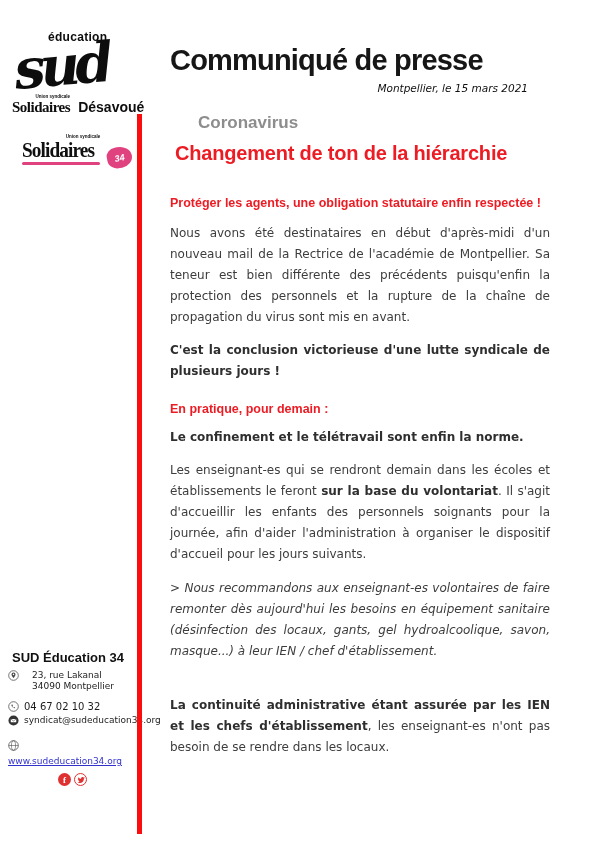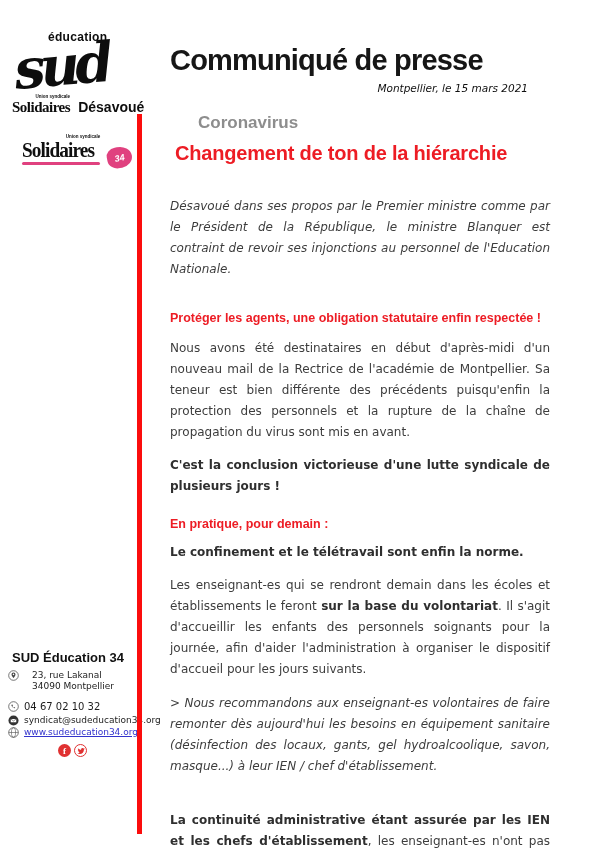--- a/index.html
+++ b/index.html
@@ -135,21 +135,21 @@
 
       <div class="c-row" style="margin-top:3px;">
         <svg class="ico" viewBox="0 0 24 24">
           <circle cx="12" cy="12" r="11" fill="#333"></circle>
           <rect x="6" y="8.5" width="12" height="7.5" rx="1" fill="#fff"></rect>
           <path d="M6.5 9l5.5 4 5.5-4" fill="none" stroke="#333" stroke-width="1.2"></path>
         </svg>
         <span>syndicat@sudeducation34.org</span>
       </div>
 
-      <div class="c-row" style="margin-top:1px;">
+      <div class="c-row" style="margin-top:14px;flex-direction:column;">
         <svg class="ico" viewBox="0 0 24 24">
           <circle cx="12" cy="12" r="10.5" fill="none" stroke="#444" stroke-width="1.6"></circle>
           <ellipse cx="12" cy="12" rx="4.5" ry="10.5" fill="none" stroke="#444" stroke-width="1.2"></ellipse>
           <line x1="1.5" y1="12" x2="22.5" y2="12" stroke="#444" stroke-width="1.2"></line>
         </svg>
         <a class="web-link">www.sudeducation34.org</a>
       </div>
 
       <div class="social">
         <span class="soc-fb">f</span>
@@ -164,21 +164,20 @@
 
   <div class="divider"></div>
 
   <main>
     <h1 class="title">Communiqué de presse</h1>
     <div class="dateline">Montpellier, le 15 mars 2021</div>
 
     <div class="kicker">Coronavirus</div>
     <h2 class="headline">Changement de ton de la hiérarchie</h2>
 
-    <p class="intro">Désavoué dans ses propos par le Premier ministre comme par le Président de la République, le ministre Blanquer est contraint de revoir ses injonctions au personnel de l'Education Nationale.</p>
 
     <h4 class="red-h">Protéger les agents, une obligation statutaire enfin respectée !</h4>
     <p>Nous avons été destinataires en début d'après-midi d'un nouveau mail de la Rectrice de l'académie de Montpellier. Sa teneur est bien différente des précédents puisqu'enfin la protection des personnels et la rupture de la chaîne de propagation du virus sont mis en avant.</p>
     <p class="bold">C'est la conclusion victorieuse d'une lutte syndicale de plusieurs jours !</p>
 
     <h4 class="red-h s2">En pratique, pour demain :</h4>
     <p class="lead-bold">Le confinement et le télétravail sont enfin la norme.</p>
     <p><span>Les enseignant-es qui se rendront demain dans les écoles et établissements le feront </span><b>sur la base du volontariat</b><span>. Il s'agit d'accueillir les enfants des personnels soignants pour la journée, afin d'aider l'administration à organiser le dispositif d'accueil pour les jours suivants.</span></p>
     <p class="note">&gt; Nous recommandons aux enseignant-es volontaires de faire remonter dès aujourd'hui les besoins en équipement sanitaire (désinfection des locaux, gants, gel hydroalcoolique, savon, masque...) à leur IEN / chef d'établissement.</p>
 

